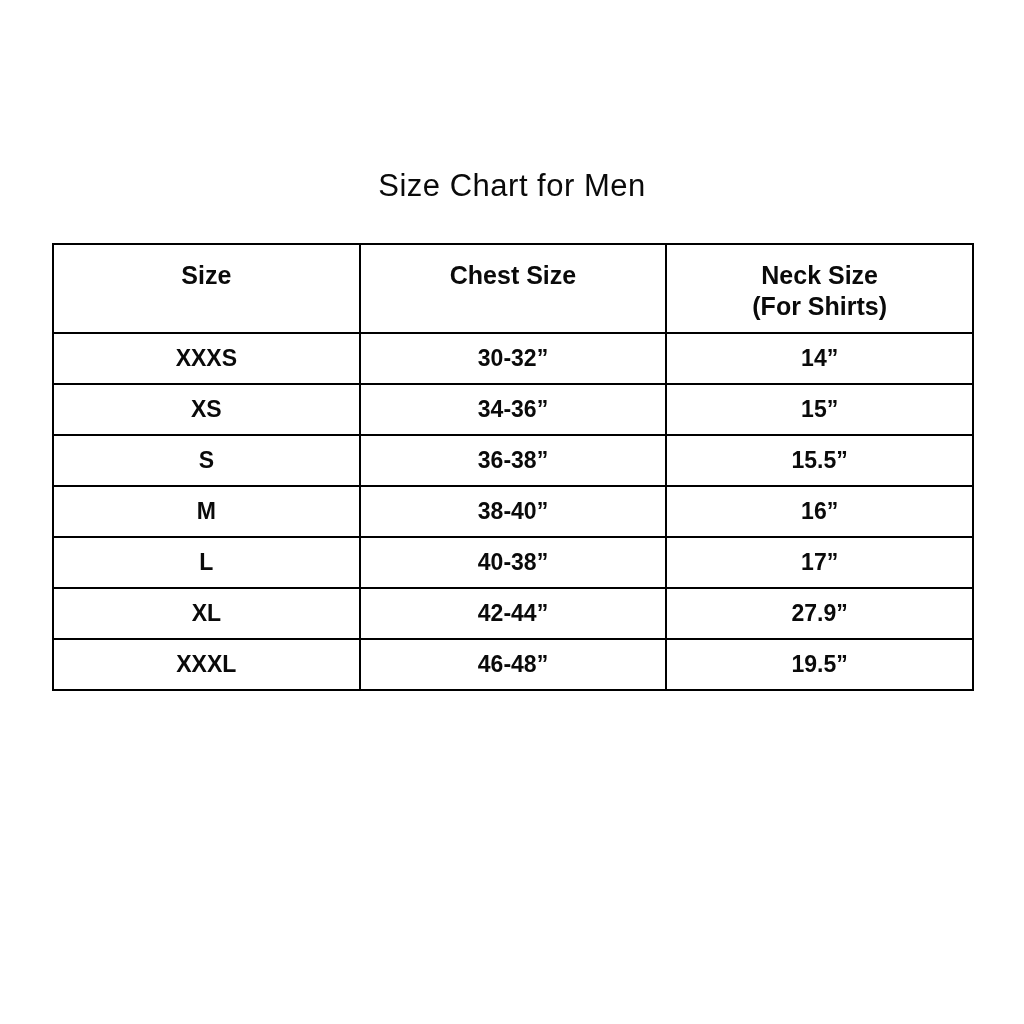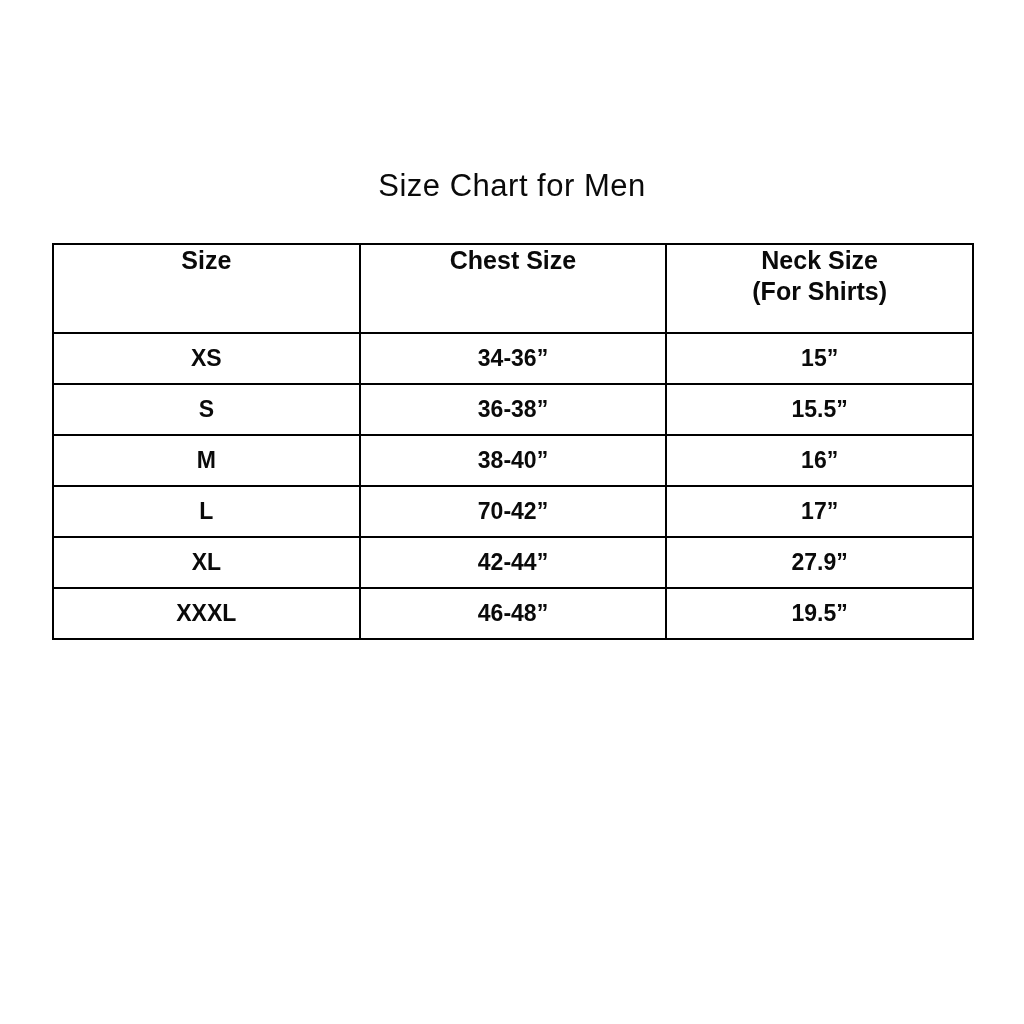--- a/index.html
+++ b/index.html
@@ -33,20 +33,21 @@
   table.size-chart th,
   table.size-chart td {
     border: 2.5px solid #000000;
     text-align: center;
     font-weight: bold;
     color: #0a0a0a;
   }
   table.size-chart th {
     height: 89px;
     vertical-align: top;
+    padding-top: 15px;
     font-size: 25px;
     line-height: 31px;
   }
   table.size-chart td {
     height: 51px;
     vertical-align: middle;
     font-size: 23px;
   }
   .header-sub {
     display: block;
@@ -71,37 +72,42 @@
           <span>Chest Size</span>
         </th>
         <th>
           <span>Neck Size</span>
           <span class="header-sub">(For Shirts)</span>
         </th>
       </tr>
     </thead>
     <tbody>
       <tr>
+        <td>XXXS</td>
+        <td>30-32”</td>
+        <td>14”</td>
+      </tr>
+      <tr>
         <td>XS</td>
         <td>34-36”</td>
         <td>15”</td>
       </tr>
       <tr>
         <td>S</td>
         <td>36-38”</td>
         <td>15.5”</td>
       </tr>
       <tr>
         <td>M</td>
         <td>38-40”</td>
         <td>16”</td>
       </tr>
       <tr>
         <td>L</td>
-        <td>70-42”</td>
+        <td>40-38”</td>
         <td>17”</td>
       </tr>
       <tr>
         <td>XL</td>
         <td>42-44”</td>
         <td>27.9”</td>
       </tr>
       <tr>
         <td>XXXL</td>
         <td>46-48”</td>

